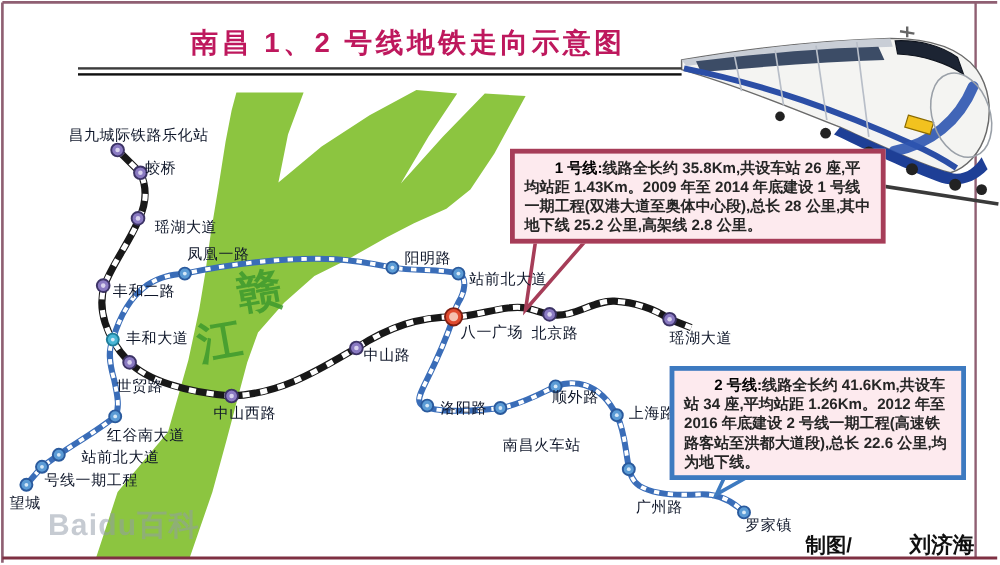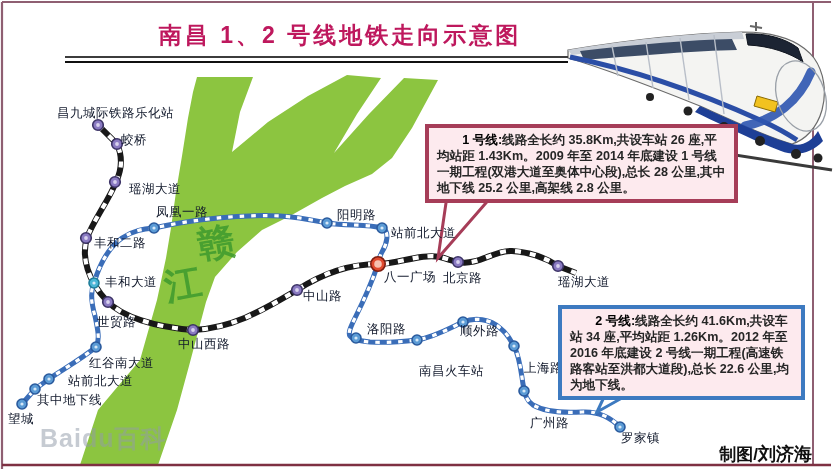--- a/index.html
+++ b/index.html
@@ -13,21 +13,21 @@
   .labels{position:absolute;left:0;top:0;width:833px;height:471px;pointer-events:none;}
   .st-label{position:absolute;font:500 12.5px/14px "DejaVu Serif","Liberation Serif",serif;
             color:#0f172a;white-space:nowrap;letter-spacing:0.5px;}
   .callout{position:absolute;box-sizing:border-box;background:#fdeaee;border:4px solid #a63d58;
            padding:4px 8px 3px;font:700 12.6px/16px "Liberation Sans",sans-serif;color:#262626;}
   .callout p{margin:0;text-indent:2em;}
   .callout .lead{font-weight:900;color:#000;}
   .callout1{left:425px;top:124px;width:313px;}
   .callout2{left:558px;top:305px;width:247px;border-color:#3d7ac0;}
   .credit{position:absolute;right:21px;top:444px;font:600 17px/20px "Liberation Sans",sans-serif;color:#101010;}
-  .credit .author{font-weight:900;font-size:18px;}
+  .credit .author{font-weight:900;font-size:18px;padding-left:48px;}
   .wm{position:absolute;left:40px;top:424px;font:800 25px/28px "Liberation Sans",sans-serif;
       color:rgba(145,155,168,0.52);letter-spacing:1px;}
 </style>
 </head>
 <body>
 
 <div class="stage">
 
   <svg class="map-svg" id="map-svg" width="833" height="471" viewBox="0 0 833 471">
 
@@ -133,31 +133,31 @@
       <span class="st-label" style="left: 57px; top: 106px;">昌九城际铁路乐化站</span>
       <span class="st-label" style="left: 121px; top: 133px; text-align: center;">蛟桥</span>
       <span class="st-label" style="left: 129px; top: 182px;">瑶湖大道</span>
       <span class="st-label" style="left: 94px; top: 236px;">丰和二路</span>
       <span class="st-label" style="left: 97px; top: 315px;">世贸路</span>
       <span class="st-label" style="left: 178px; top: 337px;">中山西路</span>
       <span class="st-label" style="left: 303px; top: 289px; text-align: center;">中山路</span>
       <span class="st-label" style="left: 443px; top: 271px;">北京路</span>
       <span class="st-label" style="left: 558px; top: 275px;">瑶湖大道</span>
       <span class="st-label" style="left: 8px; top: 412px;">望城</span>
-      <span class="st-label" style="left: 37px; top: 393px;">其中地下线</span>
+      <span class="st-label" style="left: 37px; top: 393px;">号线一期工程</span>
       <span class="st-label" style="left: 68px; top: 374px;">站前北大道</span>
       <span class="st-label" style="left: 89px; top: 356px;">红谷南大道</span>
       <span class="st-label" style="left: 105px; top: 275px;">丰和大道</span>
       <span class="st-label" style="left: 156px; top: 205px;">凤凰一路</span>
       <span class="st-label" style="left: 337px; top: 208px;">阳明路</span>
       <span class="st-label" style="left: 391px; top: 226px;">站前北大道</span>
-      <span class="st-label" style="left: 367px; top: 322px;">洛阳路</span>
+      <span class="st-label" style="left: 367px; top: 333px;">洛阳路</span>
       <span class="st-label" style="left: 419px; top: 347px; margin-top: 17px;">南昌火车站</span>
       <span class="st-label" style="left: 460px; top: 324px;">顺外路</span>
-      <span class="st-label" style="left: 524px; top: 337px; margin-top: 24px;">上海路</span>
+      <span class="st-label" style="left: 524px; top: 337px;">上海路</span>
       <span class="st-label" style="left: 530px; top: 416px;">广州路</span>
       <span class="st-label" style="left: 621px; top: 431px;">罗家镇</span>
       <span class="st-label" style="left: 384px; top: 270px;">八一广场</span>
     </div>
 
   <div class="title">南昌 1、2 号线地铁走向示意图</div>
   <div class="rule"></div>
 
   <div class="callout callout1" id="callout1" style="border-color: rgb(166, 61, 88); background: rgb(253, 234, 238);">
     <p><span class="lead">1 号线:</span><span>线路全长约 35.8Km,共设车站 26 座,平均站距 1.43Km。2009 年至 2014 年底建设 1 号线一期工程(双港大道至奥体中心段),总长 28 公里,其中地下线 25.2 公里,高架线 2.8 公里。</span></p>

